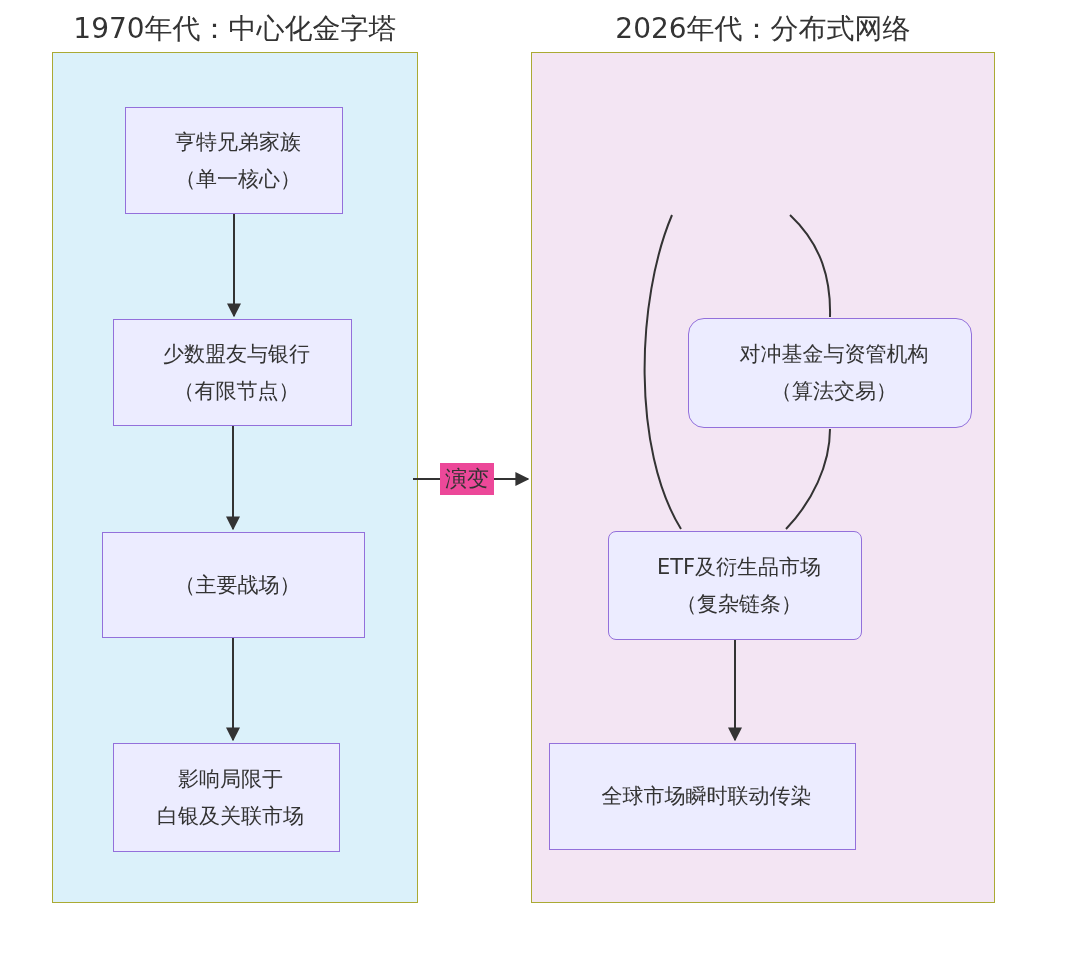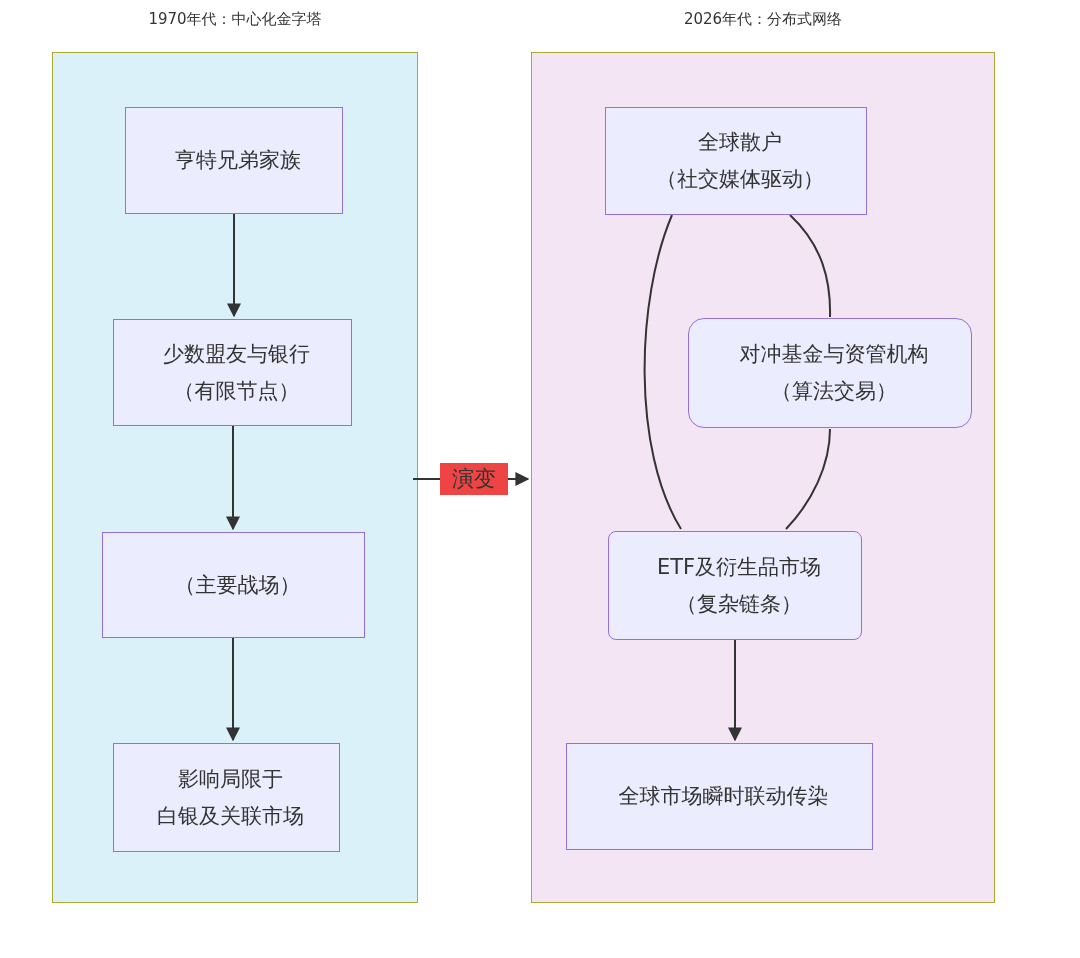--- a/index.html
+++ b/index.html
@@ -40,21 +40,21 @@
     width: 464px;
     height: 851px;
     background: #f3e5f3;
   }
   .panel-title {
     position: absolute;
     left: 0;
     right: 0;
     top: 10px;
     text-align: center;
-    font-size: 15px;
+    font-size: 28px;
     color: #333333;
     z-index: 2;
   }
   .node {
     position: absolute;
     box-sizing: border-box;
     background: #ECECFF;
     border: 1.5px solid #9370DB;
     color: #333333;
     font-size: 21px;
@@ -69,29 +69,29 @@
   }
   
   .n-l1 { left: 125px; top: 107px; width: 218px; height: 107px; }
   .n-l2 { left: 113px; top: 319px; width: 239px; height: 107px; justify-content: center; }
   .n-l3 { left: 102px; top: 532px; width: 263px; height: 106px; }
   .n-l4 { left: 113px; top: 743px; width: 227px; height: 109px; }
   
   .n-r1 { left: 605px; top: 107px; width: 262px; height: 108px; }
   .n-r2 { left: 688px; top: 318px; width: 284px; height: 110px; border-radius: 16px; }
   .n-r3 { left: 608px; top: 531px; width: 254px; height: 109px; border-radius: 8px; }
-  .n-r4 { left: 566px; top: 743px; width: 307px; height: 107px; }
+  .n-r4 { left: 549px; top: 743px; width: 307px; height: 107px; }
   .edge-label {
     position: absolute;
     left: 440px;
     top: 463px;
-    background: #ef4444;
+    background: #ec4899;
     color: #333333;
     font-size: 22px;
-    padding: 1px 12px;
+    padding: 1px 5px;
     z-index: 3;
   }
 </style>
 </head>
 <body>
 
 <div class="canvas">
 
   <div class="panel panel-left"></div>
   <div class="panel panel-right"></div>
@@ -114,37 +114,34 @@
     <path d="M830 429 C 830 465, 812 502, 786 529" stroke="#333333" stroke-width="2" fill="none"></path>
 
     <path d="M735 640 V 740" stroke="#333333" stroke-width="2" fill="none" marker-end="url(#arrowhead)"></path>
   </svg>
 
   <div class="panel-title" style="left:52px; width:366px;">1970年代：中心化金字塔</div>
   <div class="panel-title" style="left:531px; width:464px;">2026年代：分布式网络</div>
 
   <div class="node n-l1">
     <span>亨特兄弟家族</span>
+    <span>（单一核心）</span>
   </div>
   <div class="node n-l2">
     <span>少数盟友与银行</span>
     <span>（有限节点）</span>
   </div>
   <div class="node n-l3">
     <span>（主要战场）</span>
   </div>
   <div class="node n-l4">
     <span>影响局限于</span>
     <span>白银及关联市场</span>
   </div>
 
-  <div class="node n-r1">
-    <span>全球散户</span>
-    <span>（社交媒体驱动）</span>
-  </div>
   <div class="node n-r2">
     <span>对冲基金与资管机构</span>
     <span>（算法交易）</span>
   </div>
   <div class="node n-r3">
     <span>ETF及衍生品市场</span>
     <span>（复杂链条）</span>
   </div>
   <div class="node n-r4">
     <span>全球市场瞬时联动传染</span>

